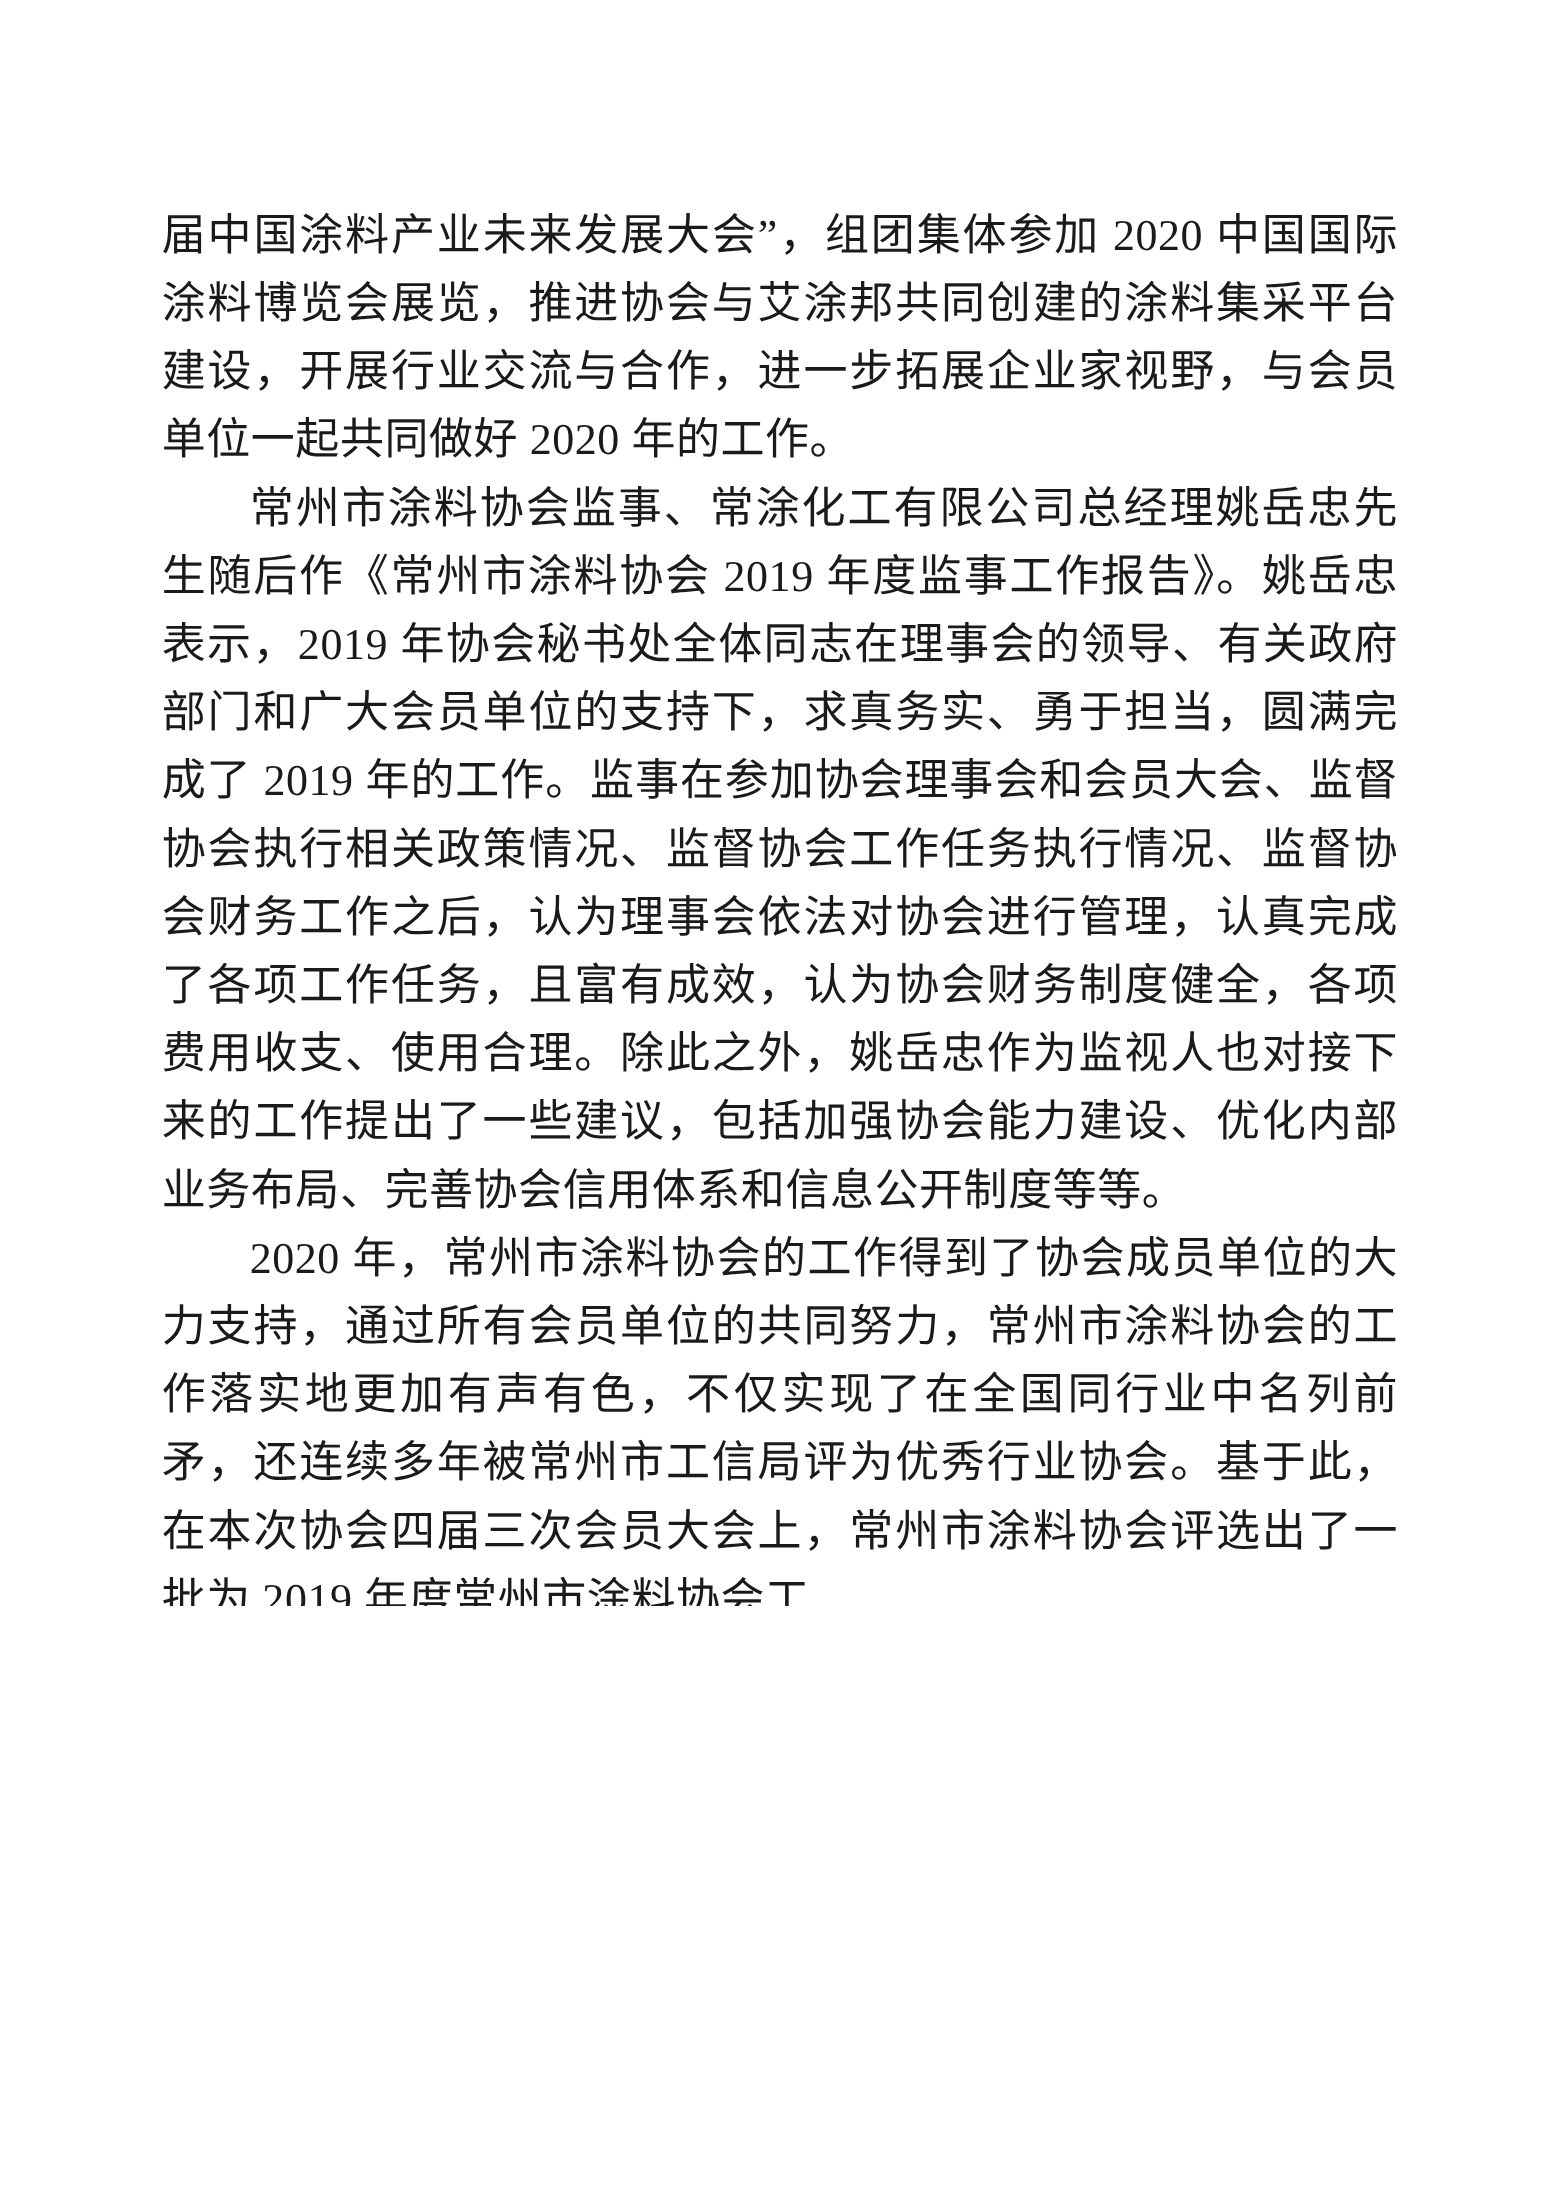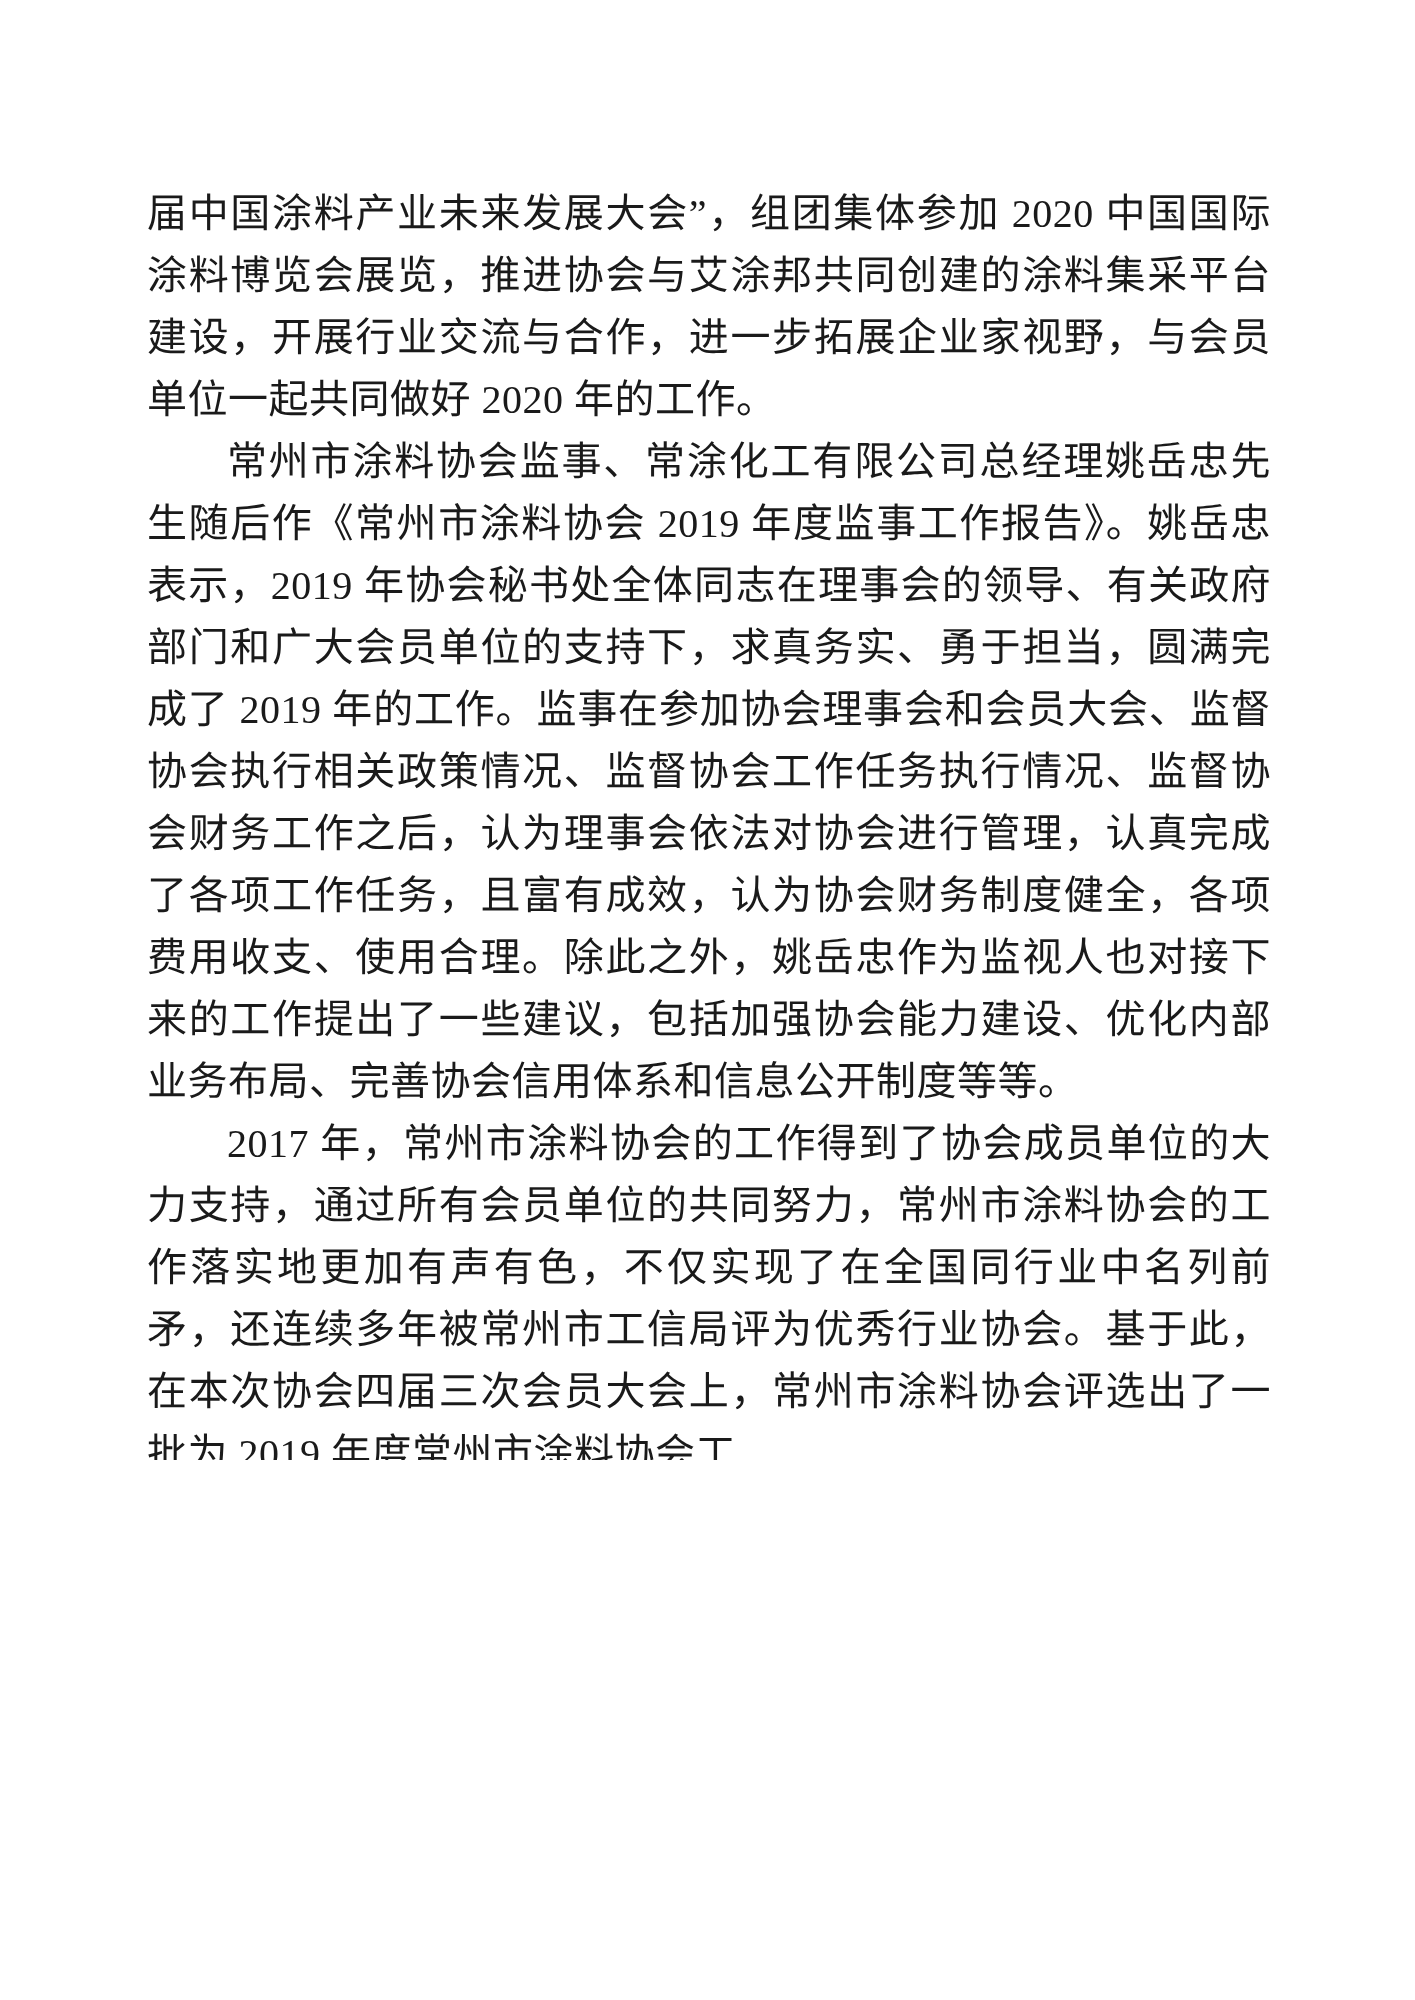--- a/index.html
+++ b/index.html
@@ -48,18 +48,18 @@
     color: #1a1a1a;
   }
 </style>
 </head>
 <body>
 
 <div class="page">
   <div class="content">
       <p class="para">届中国涂料产业未来发展大会”，组团集体参加 2020 中国国际涂料博览会展览，推进协会与艾涂邦共同创建的涂料集采平台建设，开展行业交流与合作，进一步拓展企业家视野，与会员单位一起共同做好 2020 年的工作。</p>
       <p class="para indent">常州市涂料协会监事、常涂化工有限公司总经理姚岳忠先生随后作《常州市涂料协会 2019 年度监事工作报告》。姚岳忠表示，2019 年协会秘书处全体同志在理事会的领导、有关政府部门和广大会员单位的支持下，求真务实、勇于担当，圆满完成了 2019 年的工作。监事在参加协会理事会和会员大会、监督协会执行相关政策情况、监督协会工作任务执行情况、监督协会财务工作之后，认为理事会依法对协会进行管理，认真完成了各项工作任务，且富有成效，认为协会财务制度健全，各项费用收支、使用合理。除此之外，姚岳忠作为监视人也对接下来的工作提出了一些建议，包括加强协会能力建设、优化内部业务布局、完善协会信用体系和信息公开制度等等。</p>
-      <p class="para indent">2017 年，常州市涂料协会的工作得到了协会成员单位的大力支持，通过所有会员单位的共同努力，常州市涂料协会的工作落实地更加有声有色，不仅实现了在全国同行业中名列前矛，还连续多年被常州市工信局评为优秀行业协会。基于此，在本次协会四届三次会员大会上，常州市涂料协会评选出了一批为 2019 年度常州市涂料协会工</p>
+      <p class="para indent">2020 年，常州市涂料协会的工作得到了协会成员单位的大力支持，通过所有会员单位的共同努力，常州市涂料协会的工作落实地更加有声有色，不仅实现了在全国同行业中名列前矛，还连续多年被常州市工信局评为优秀行业协会。基于此，在本次协会四届三次会员大会上，常州市涂料协会评选出了一批为 2019 年度常州市涂料协会工</p>
     </div>
   <div class="footer">
     <span class="page-number">—10—</span>
   </div>
 </div>
 
 </body></html>

